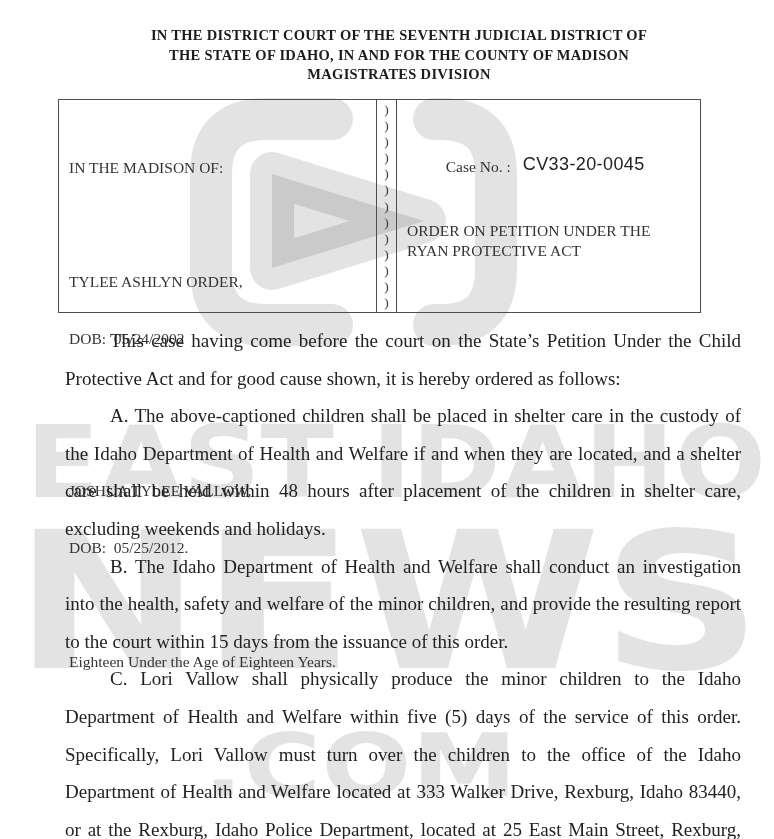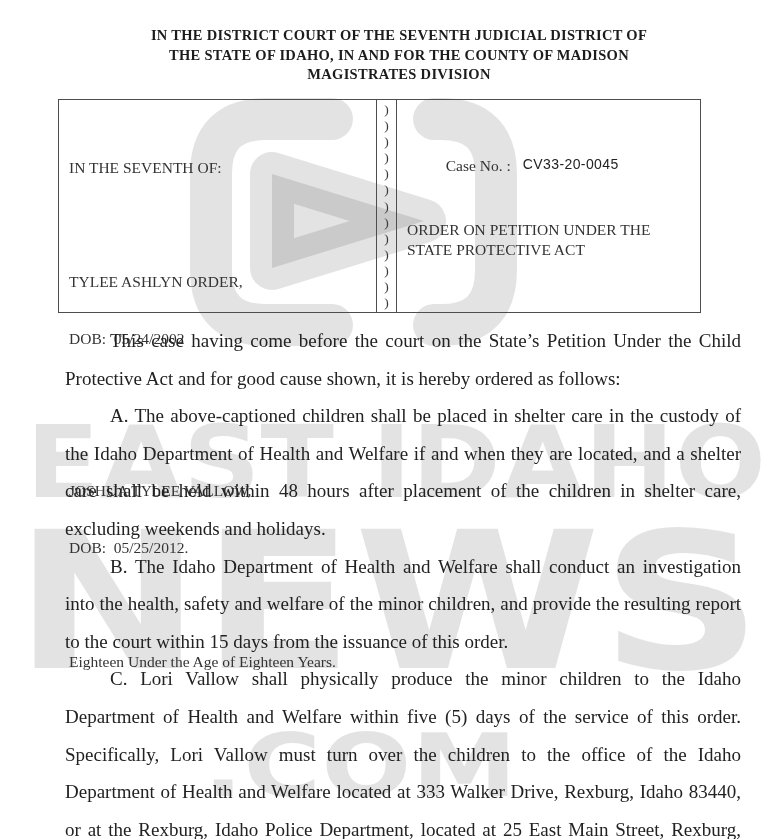--- a/index.html
+++ b/index.html
@@ -71,21 +71,21 @@
   }
   .cap-right {
     flex: 1;
     padding: 36px 8px 0 10px;
     line-height: 20px;
     box-sizing: border-box;
   }
   .case-no-row { white-space: pre-wrap; }
   .case-no-value {
     font-family: "Liberation Sans", sans-serif;
-    font-size: 14px;
+    font-size: 18px;
     letter-spacing: 0.4px;
     color: #222222;
     margin-left: 12px;
     position: relative;
     top: -2px;
   }
   .order-title { margin-top: 24px; }
 
   .order-body {
     position: absolute;
@@ -120,21 +120,21 @@
   <div class="content">
 
     <div class="court-header">
       <div>IN THE DISTRICT COURT OF THE SEVENTH JUDICIAL DISTRICT OF</div>
       <div>THE STATE OF IDAHO, IN AND FOR THE COUNTY OF MADISON</div>
       <div>MAGISTRATES DIVISION</div>
     </div>
 
     <div class="caption-box">
       <div class="cap-left">
-        <div>IN THE SEVENTH OF:</div>
+        <div>IN THE MADISON OF:</div>
         <div class="grp">
           <div>TYLEE ASHLYN ORDER,</div>
           <div>DOB:  05/24/2002</div>
         </div>
         <div class="grp">
           <div>JOSHUA TYLEE VALLOW,</div>
           <div>DOB:  05/25/2012.</div>
         </div>
         <div class="grp">Eighteen Under the Age of Eighteen Years.</div>
       </div>
@@ -154,21 +154,21 @@
         <span>)</span>
         <span>)</span>
       </div>
 
       <div class="cap-right">
         <div class="case-no-row">
           <span>Case No. :</span><span class="case-no-value">CV33-20-0045</span>
         </div>
         <div class="order-title">
           <div>ORDER ON PETITION UNDER THE</div>
-          <div>STATE PROTECTIVE ACT</div>
+          <div>RYAN PROTECTIVE ACT</div>
         </div>
       </div>
     </div>
 
     <div class="order-body">
       <p>This case having come before the court on the State’s Petition Under the Child Protective Act and for good cause shown, it is hereby ordered as follows:</p>
       <p>A. The above-captioned children shall be placed in shelter care in the custody of the Idaho Department of Health and Welfare if and when they are located, and a shelter care shall be held within 48 hours after placement of the children in shelter care, excluding weekends and holidays.</p>
       <p>B. The Idaho Department of Health and Welfare shall conduct an investigation into the health, safety and welfare of the minor children, and provide the resulting report to the court within 15 days from the issuance of this order.</p>
       <p>C. Lori Vallow shall physically produce the minor children to the Idaho Department of Health and Welfare within five (5) days of the service of this order.  Specifically, Lori Vallow must turn over the children to the office of the Idaho Department of Health and Welfare located at 333 Walker Drive, Rexburg, Idaho 83440, or at the Rexburg, Idaho Police Department, located at 25 East Main Street, Rexburg, Idaho 83440.</p>
     </div>

